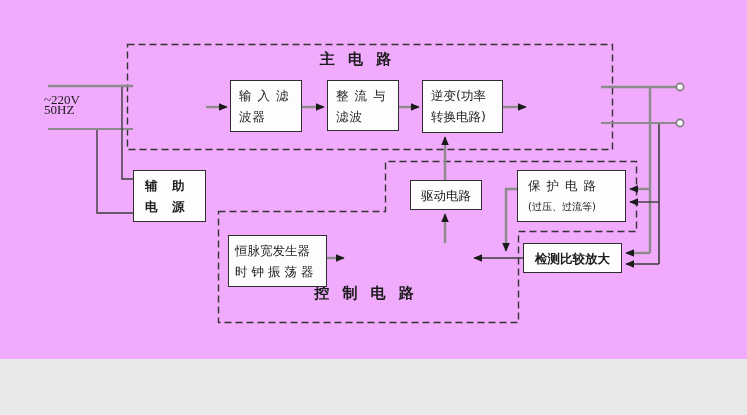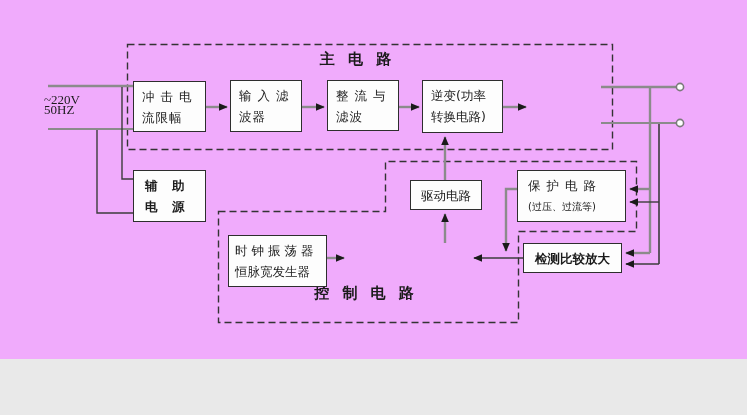--- a/index.html
+++ b/index.html
@@ -79,24 +79,20 @@
 
     <polyline points="517,189 506,189 506,251" fill="none" stroke="#8b8b8b" stroke-width="2.4" marker-end="url(#ah)"></polyline>
   </svg>
 
   <div class="grp-label" style="left:300px;top:50px;width:115px;">主 电 路</div>
   <div class="grp-label" style="left:301px;top:284px;width:130px;">控 制 电 路</div>
 
   <div class="src-label" style="left:44px;top:92px;">~220V</div>
   <div class="src-label" style="left:44px;top:94px;margin-top:8px;">50HZ</div>
 
-  <div class="blk" style="left:133px;top:81px;width:73px;height:51px;">
-    <span class="ln">冲 击 电</span>
-    <span class="ln">流限幅</span>
-  </div>
   <div class="blk" style="left:230px;top:80px;width:72px;height:52px;">
     <span class="ln">输 入 滤</span>
     <span class="ln">波器</span>
   </div>
   <div class="blk" style="left:327px;top:80px;width:72px;height:51px;">
     <span class="ln">整 流 与</span>
     <span class="ln">滤波</span>
   </div>
   <div class="blk" style="left:422px;top:80px;width:81px;height:53px;letter-spacing:0;">
     <span class="ln">逆变(功率</span>
@@ -109,22 +105,22 @@
   </div>
 
   <div class="blk center" style="left:410px;top:180px;width:72px;height:30px;letter-spacing:0;">
     <span class="ln">驱动电路</span>
   </div>
   <div class="blk small2" style="left:517px;top:170px;width:109px;height:52px;padding-left:10px;">
     <span class="ln">保 护 电 路</span>
     <span class="ln">(过压、过流等)</span>
   </div>
   <div class="blk" style="left:228px;top:235px;width:99px;height:52px;padding-left:6px;letter-spacing:0;">
+    <span class="ln">恒脉宽发生器</span>
     <span class="ln">时 钟 振 荡 器</span>
-    <span class="ln">恒脉宽发生器</span>
   </div>
   <div class="blk center bold" style="left:523px;top:243px;width:99px;height:30px;letter-spacing:0;">
     <span class="ln">检测比较放大</span>
   </div>
 
   <div class="caption" style="left:340px;top:361px;width:70px;">图 1</div>
 
 </div>
 
 </body></html>

